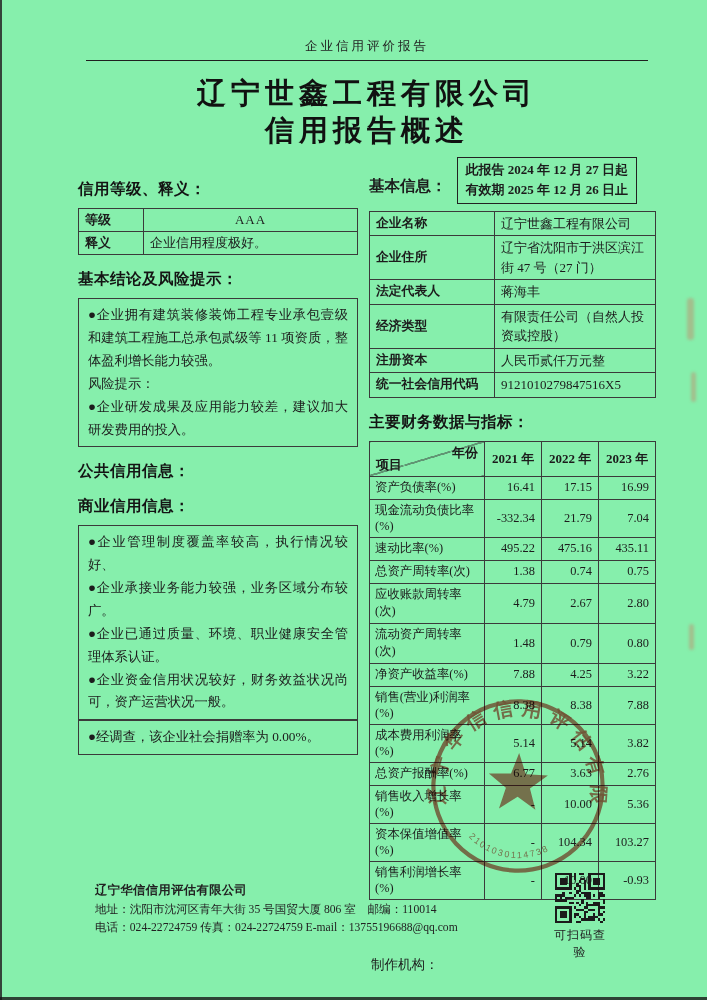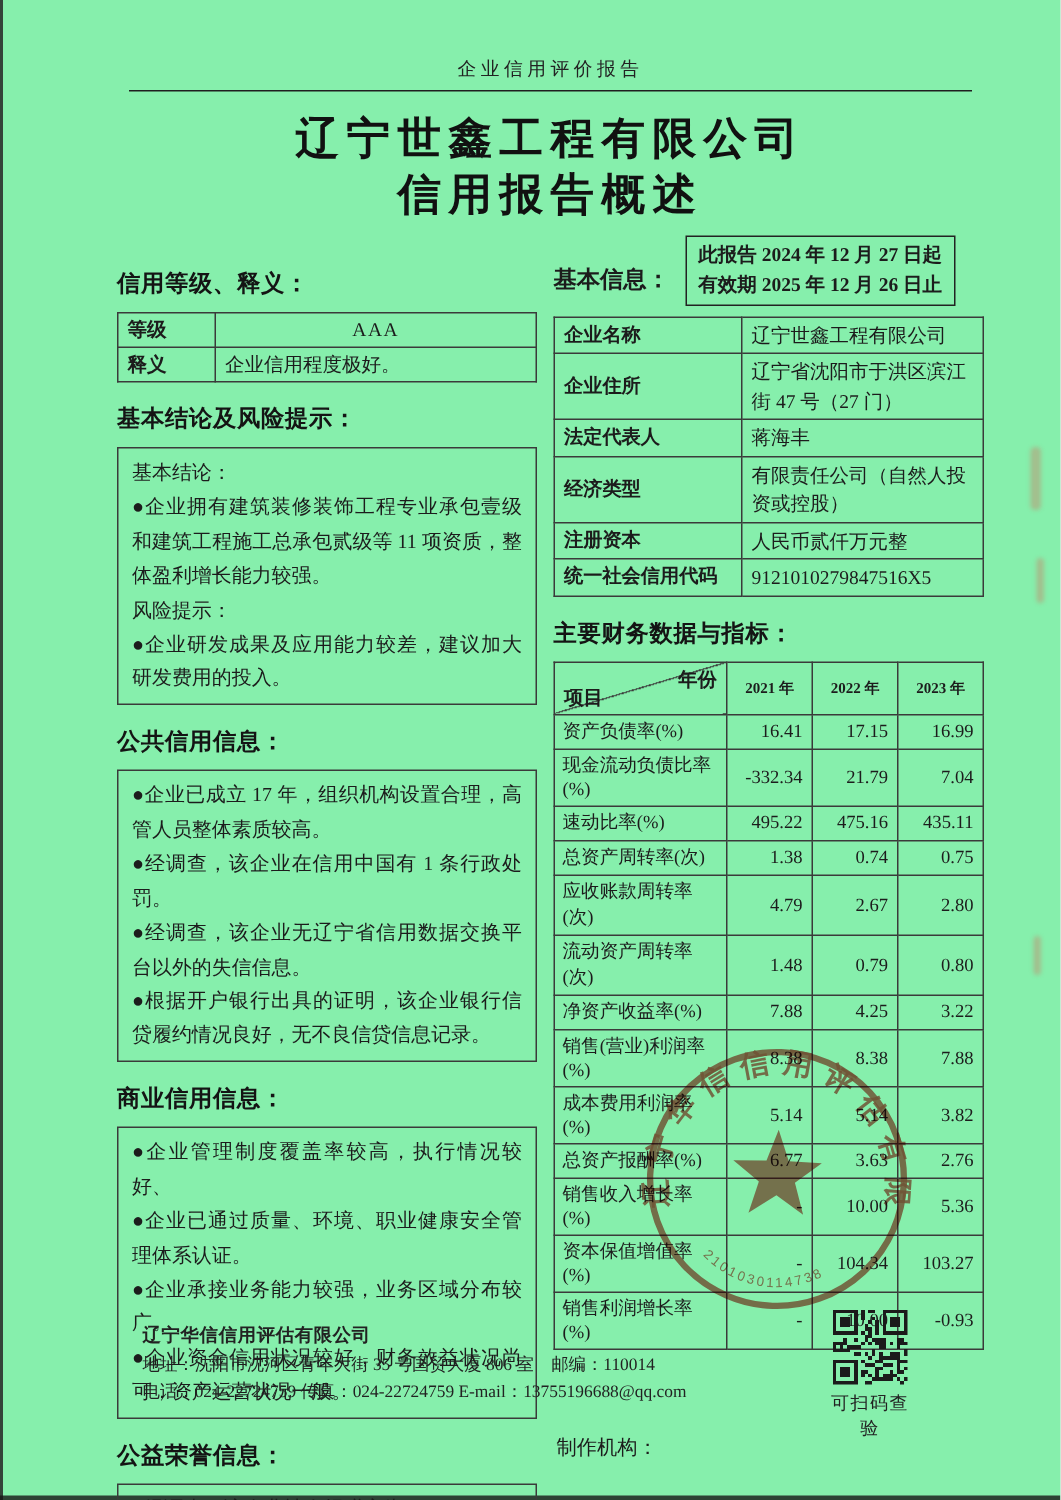--- a/index.html
+++ b/index.html
@@ -42,21 +42,21 @@
   .bi-head{display:flex; align-items:center; gap:10px; margin-bottom:7px;}
   .bi-label{font-family:"Liberation Sans",sans-serif; font-weight:bold; font-size:15.5px; white-space:nowrap; padding-top:12px;}
   .validity{ border:1.6px solid #222; padding:2px 8px; font-size:13px; font-weight:600; line-height:1.55; white-space:nowrap;}
 
   .bi-table td.lbl{width:112px; font-family:"Liberation Sans",sans-serif; font-weight:600; font-size:12.8px;}
   .bi-table td.val{font-size:13px; line-height:1.5;}
 
   .fin-table td{font-size:12.4px; padding:2.5px 4px;}
   .fin-table td.fname{text-align:left; padding-left:5px;}
   .fin-table td.fval{text-align:right; width:46px; padding-right:6px; font-family:"Liberation Serif",serif;}
-  .fin-table td.yhead{font-weight:bold; text-align:center; font-size:10px;}
+  .fin-table td.yhead{font-weight:bold; text-align:center; font-size:13px;}
   td.diag{ position:relative; height:34px; padding:0;
     background:linear-gradient(to bottom right, transparent 49.3%, #3a3a3a 49.3%, #3a3a3a 50.7%, transparent 50.7%);}
   td.diag .tr{position:absolute; top:2px; right:6px; font-weight:bold; font-size:13px; font-family:"Liberation Sans",sans-serif;}
   td.diag .bl{position:absolute; bottom:2px; left:6px; font-weight:bold; font-size:13px; font-family:"Liberation Sans",sans-serif;}
 
   .issuer{position:relative; margin-top:56px; padding-left:2px;}
   .issuer-label{font-size:13.5px;}
 
   .seal{position:absolute; left:424px; top:692px; width:188px; height:188px;
     mix-blend-mode:multiply; opacity:.88; pointer-events:none; transform:rotate(2deg);}
@@ -101,43 +101,35 @@
           </tr>
           <tr>
             <td class="lbl">释义</td>
             <td class="val">企业信用程度极好。</td>
           </tr>
         </tbody>
           </table>
 
         <h3 class="sec">基本结论及风险提示：</h3>
         <div class="note-box">
-          <p class="line">基本结论：</p>
           <p class="line">●企业拥有建筑装修装饰工程专业承包壹级和建筑工程施工总承包贰级等 11 项资质，整体盈利增长能力较强。</p>
           <p class="line">风险提示：</p>
           <p class="line">●企业研发成果及应用能力较差，建议加大研发费用的投入。</p>
         </div>
 
         <h3 class="sec">公共信用信息：</h3>
-        <div class="note-box">
-          <p class="line">●企业已成立 17 年，组织机构设置合理，高管人员整体素质较高。</p>
-          <p class="line">●经调查，该企业在信用中国有 1 条行政处罚。</p>
-          <p class="line">●经调查，该企业无辽宁省信用数据交换平台以外的失信信息。</p>
-          <p class="line">●根据开户银行出具的证明，该企业银行信贷履约情况良好，无不良信贷信息记录。</p>
-        </div>
 
         <h3 class="sec">商业信用信息：</h3>
         <div class="note-box">
           <p class="line">●企业管理制度覆盖率较高，执行情况较好、</p>
+          <p class="line">●企业承接业务能力较强，业务区域分布较广。</p>
           <p class="line">●企业已通过质量、环境、职业健康安全管理体系认证。</p>
-          <p class="line">●企业承接业务能力较强，业务区域分布较广。</p>
           <p class="line">●企业资金信用状况较好，财务效益状况尚可，资产运营状况一般。</p>
         </div>
 
-        <h3 class="sec">公益荣誉信息：</h3>
         <div class="note-box">
           <p class="line">●经调查，该企业社会捐赠率为 0.00%。</p>
 
         </div>
       </div>
 
       <div class="col-right">
 
         <div class="bi-head">
           <div class="bi-label">基本信息：</div>

